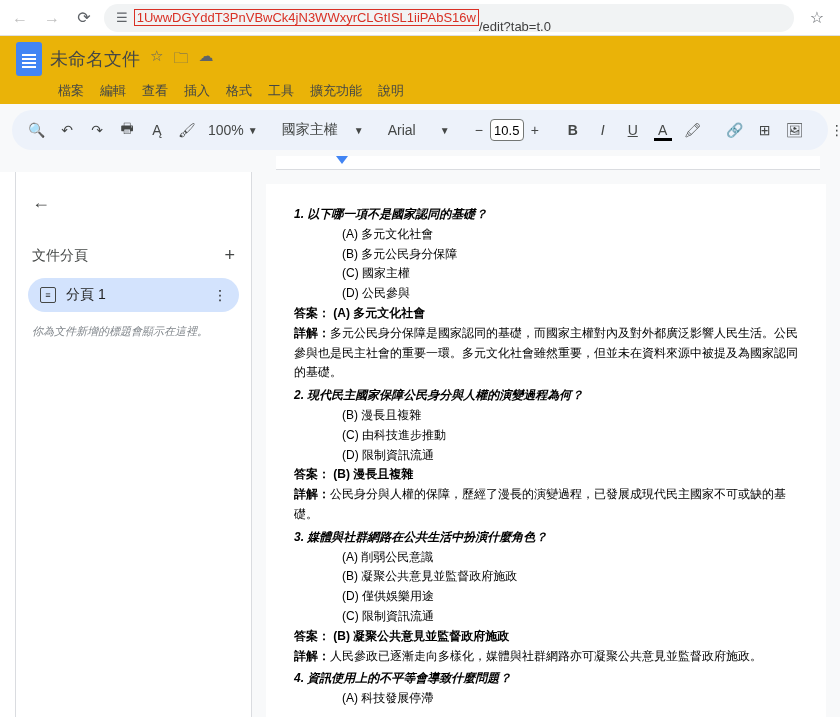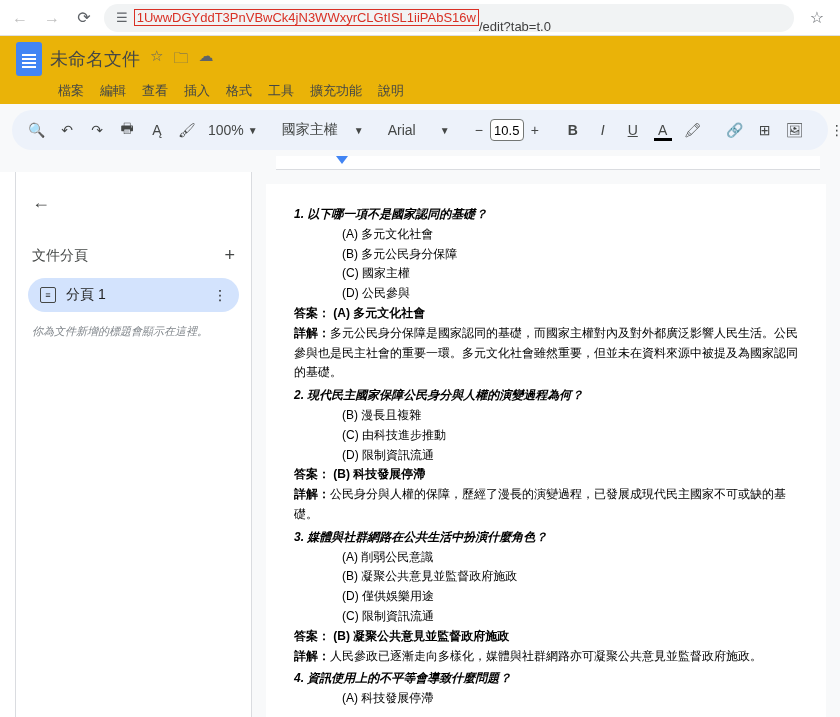--- a/index.html
+++ b/index.html
@@ -175,21 +175,21 @@
       <div class="q-opt">(B) 多元公民身分保障</div>
       <div class="q-opt">(C) 國家主權</div>
       <div class="q-opt">(D) 公民參與</div>
       <div class="q-ans">答案： (A) 多元文化社會</div>
       <div class="q-exp"><span class="lbl">詳解：</span><span>多元公民身分保障是國家認同的基礎，而國家主權對內及對外都廣泛影響人民生活。公民參與也是民主社會的重要一環。多元文化社會雖然重要，但並未在資料來源中被提及為國家認同的基礎。</span></div>
 
       <div class="q-title">2. 現代民主國家保障公民身分與人權的演變過程為何？</div>
       <div class="q-opt">(B) 漫長且複雜</div>
       <div class="q-opt">(C) 由科技進步推動</div>
       <div class="q-opt">(D) 限制資訊流通</div>
-      <div class="q-ans">答案： (B) 科技發展停滯</div>
+      <div class="q-ans">答案： (B) 漫長且複雜</div>
       <div class="q-exp"><span class="lbl">詳解：</span><span>公民身分與人權的保障，歷經了漫長的演變過程，已發展成現代民主國家不可或缺的基礎。</span></div>
 
       <div class="q-title">3. 媒體與社群網路在公共生活中扮演什麼角色？</div>
       <div class="q-opt">(A) 削弱公民意識</div>
       <div class="q-opt">(B) 凝聚公共意見並監督政府施政</div>
       <div class="q-opt">(D) 僅供娛樂用途</div>
       <div class="q-opt">(C) 限制資訊流通</div>
       <div class="q-ans">答案： (B) 凝聚公共意見並監督政府施政</div>
       <div class="q-exp"><span class="lbl">詳解：</span><span>人民參政已逐漸走向多樣化，媒體與社群網路亦可凝聚公共意見並監督政府施政。</span></div>
 

